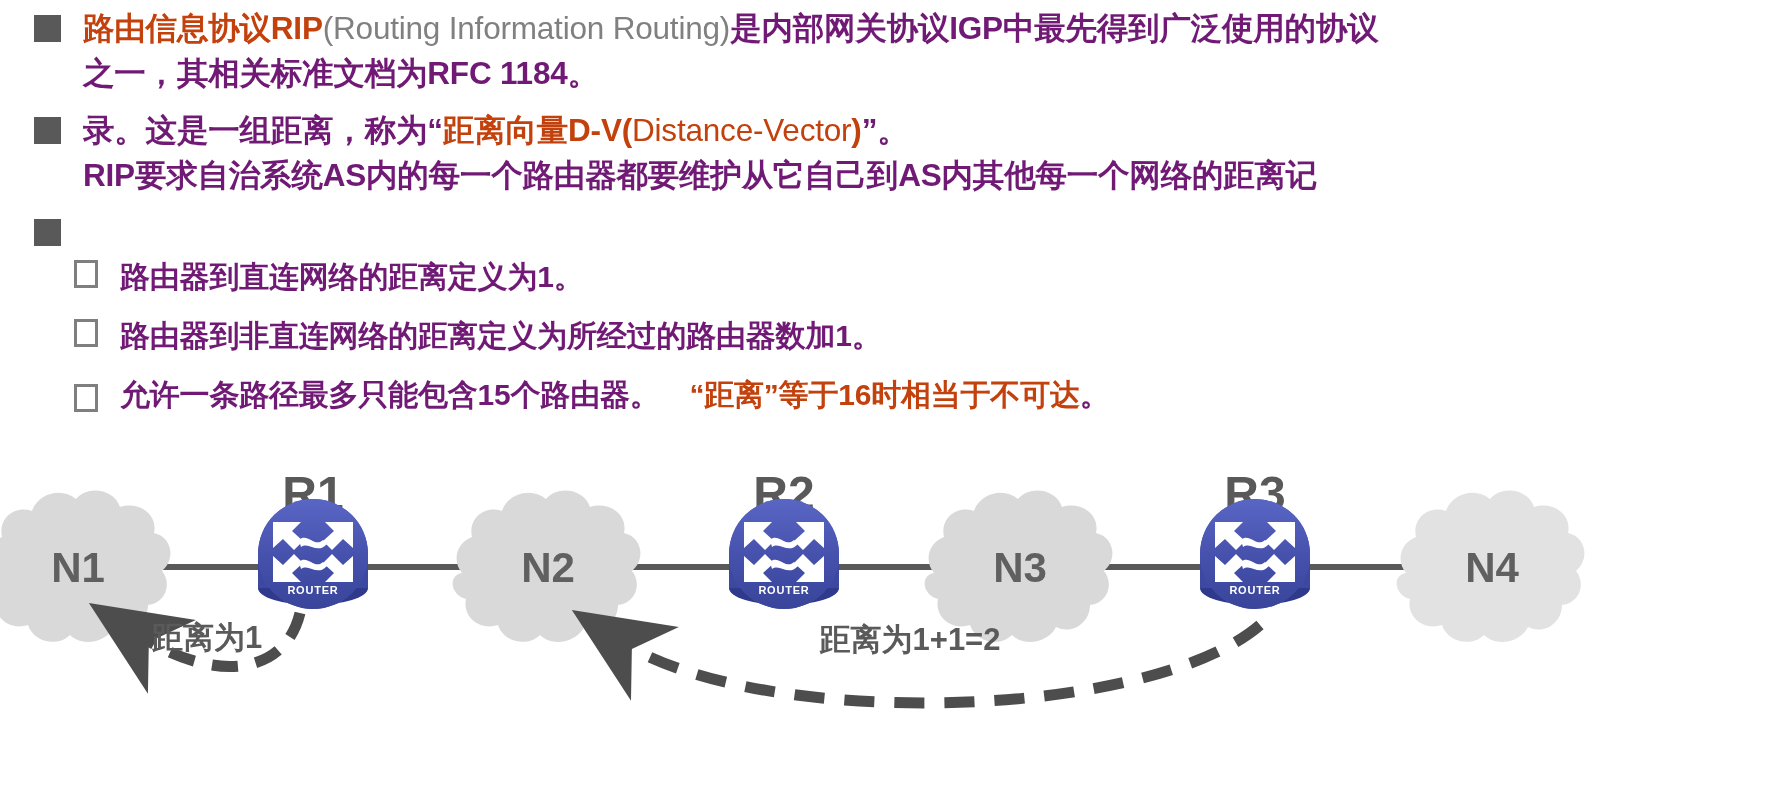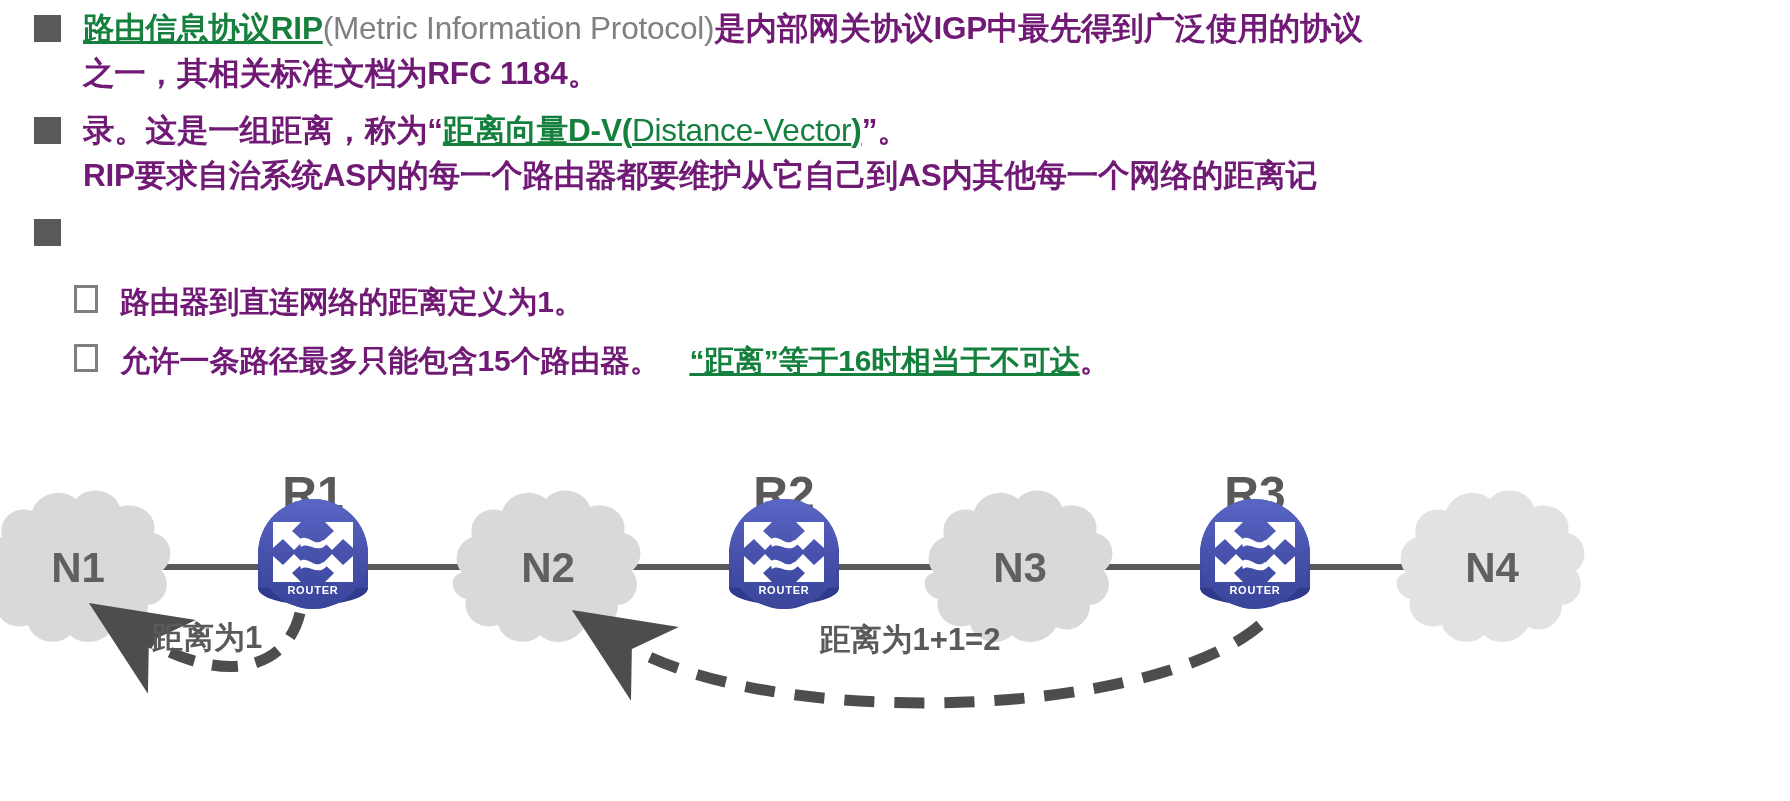--- a/index.html
+++ b/index.html
@@ -56,21 +56,21 @@
   .lvl2 {
     padding-left: 74px;
   }
   .lvl2 .bullet-marker.hollow {
     margin-top: 6px;
   }
   .lvl2 .bullet-body {
     font-size: 30px;
   }
 
-  .red { color: #15803d; text-decoration: underline; }
+  .red { color: #c2410c; }
   .gray-light { color: #808080; font-weight: normal; }
   .dark { color: #701a75; }
 
   
   .line { display: block; white-space: nowrap; }
 
   
   .diagram {
     position: absolute;
     left: 0;
@@ -108,21 +108,21 @@
 </style>
 </head>
 <body>
 
 <div class="slide-text">
 
   <div class="bullet-row" style="margin-top:6px;">
     <div class="bullet-marker"></div>
     <div class="bullet-body">
       <span class="line">
-        <span class="red">路由信息协议RIP</span><span class="gray-light">(Metric Information Protocol)</span><span class="dark">是内部网关协议IGP中最先得到广泛使用的协议</span>
+        <span class="red">路由信息协议RIP</span><span class="gray-light">(Routing Information Routing)</span><span class="dark">是内部网关协议IGP中最先得到广泛使用的协议</span>
       </span>
       <span class="line">
         <span class="dark">之一，其相关标准文档为RFC 1184。</span>
       </span>
     </div>
   </div>
 
   <div class="bullet-row" style="margin-top:12px;">
     <div class="bullet-marker"></div>
     <div class="bullet-body">
@@ -132,31 +132,39 @@
       <span class="line">
         <span class="dark">RIP要求自治系统AS内的每一个路由器都要维护从它自己到AS内其他每一个网络的距离记</span>
       </span>
     </div>
   </div>
 
   <div class="bullet-row" style="margin-top:12px;">
     <div class="bullet-marker"></div>
   </div>
 
-  <div class="bullet-row lvl2" style="margin-top:33px;">
+  <div class="bullet-row lvl2" style="margin-top:8px;">
     <div class="bullet-marker hollow"></div>
     <div class="bullet-body">
       <span class="line">
         <span class="dark">路由器到直连网络的距离定义为1。</span>
       </span>
     </div>
   </div>
 
-
   <div class="bullet-row lvl2" style="margin-top:14px;">
+    <div class="bullet-marker hollow"></div>
+    <div class="bullet-body">
+      <span class="line">
+        <span class="dark">路由器到非直连网络的距离定义为所经过的路由器数加1。</span>
+      </span>
+    </div>
+  </div>
+
+  <div class="bullet-row lvl2" style="margin-top:14px;align-items:center;">
     <div class="bullet-marker hollow"></div>
     <div class="bullet-body">
       <span class="line">
         <span class="dark">允许一条路径最多只能包含15个路由器。　</span><span class="red">“距离”等于16时相当于不可达</span><span class="dark">。</span>
       </span>
     </div>
   </div>
 
 </div>
 

